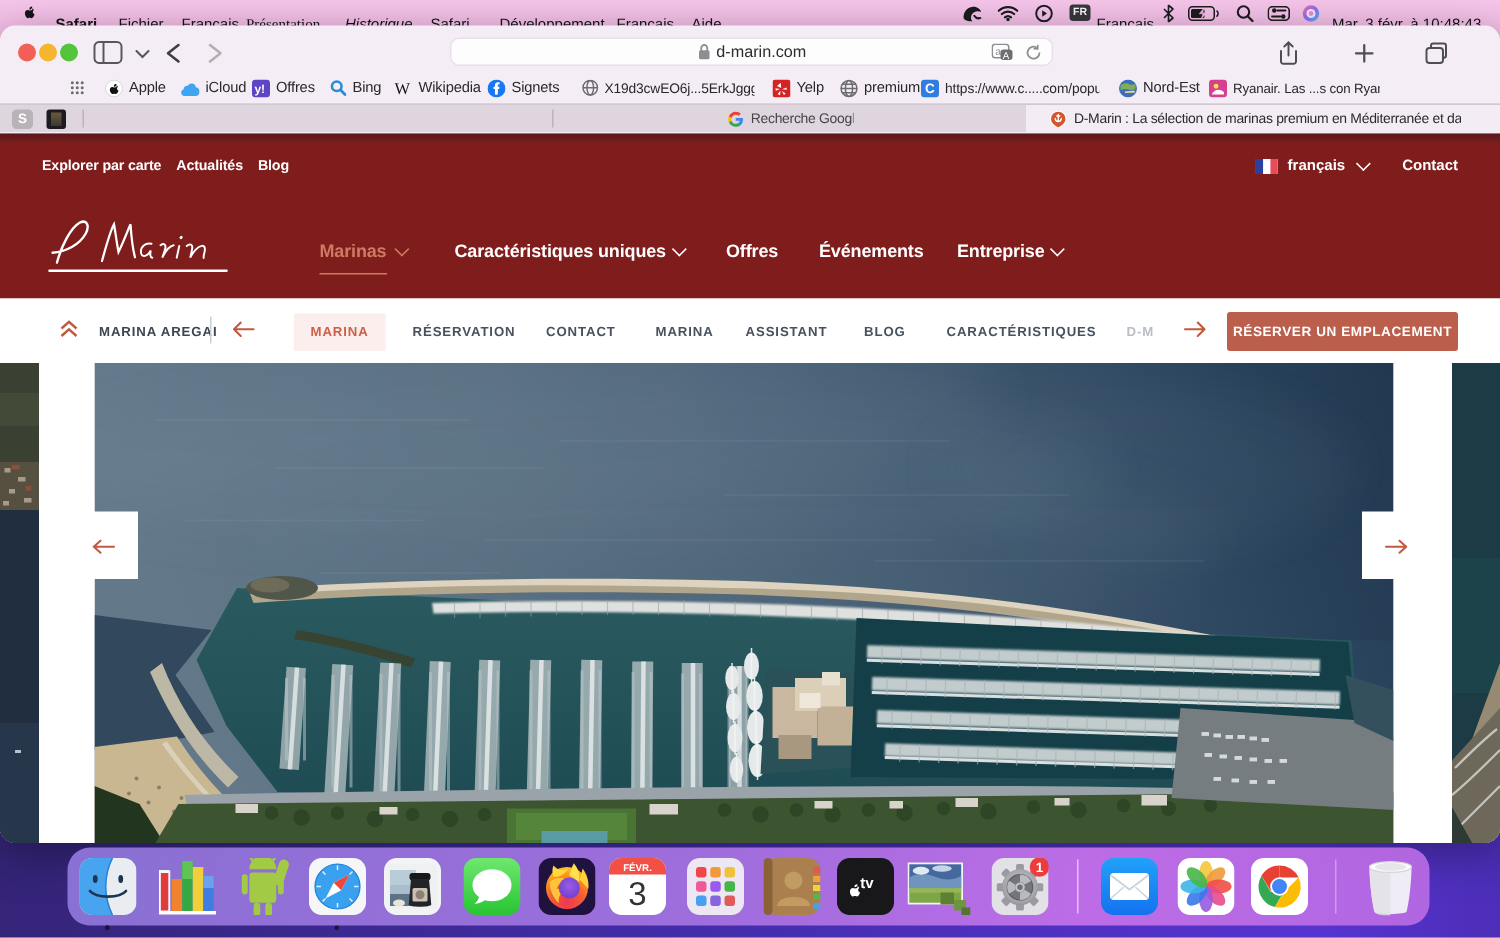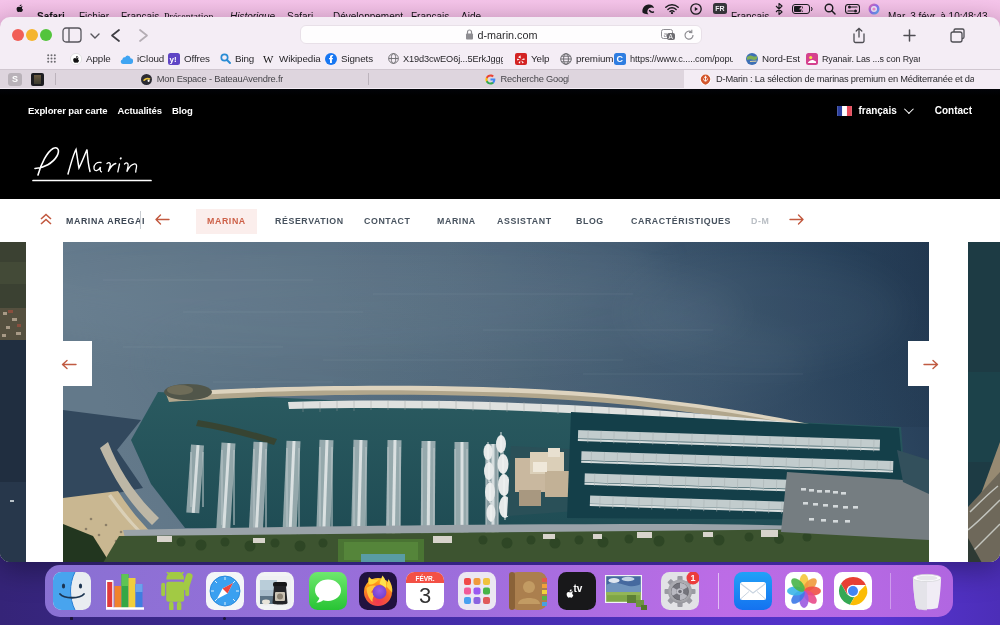--- a/index.html
+++ b/index.html
@@ -28,21 +28,21 @@
   .tab.active { background:#f3ecf4; color:#2a292d; justify-content:flex-start; padding-left:16px; }
   .tabsep { position:absolute; top:3px; width:1px; height:12px; background:#bcb3bc; }
   
   .tl { position:absolute; top:12px; width:12px; height:12px; border-radius:50%; }
   
   #urlfield { position:absolute; left:300px; top:8px; width:402px; height:19px; background:#fefdfe;
     border:1px solid #e8e0e8; border-radius:6px; font-size:10.8px; color:#2c2b2e;
     display:flex; align-items:center; justify-content:center; }
   
   #content { position:absolute; left:0; top:72px; width:1000px; height:473px; background:#fff; }
-  #navyhdr { position:absolute; left:0; top:0; width:1000px; height:110px; background:#000000; color:#fff; }
+  #navyhdr { position:absolute; left:0; top:0; width:1000px; height:110px; background:#7f1d1d; color:#fff; }
   #topstrip { position:absolute; left:28px; top:16px; font-size:9.5px; font-weight:bold; letter-spacing:.2px; }
   #topstrip span { margin-right:10px; letter-spacing:-.1px; }
   #topright { position:absolute; right:28px; top:16px; font-size:10px; font-weight:bold; display:flex; align-items:center; }
   #mainnav { position:absolute; left:213px; top:71px; width:520px; height:20px; font-size:12px; font-weight:bold; letter-spacing:-.1px; }
   .chev { display:inline-block; width:7px; height:7px; border-right:1.6px solid #fff; border-bottom:1.6px solid #fff; transform:rotate(45deg) translateY(-2px); margin-left:7px; }
   #mainnav .chev { margin-left:0; }
   .chev.or { border-color:#cf7a63; }
   #logo { position:absolute; left:30px; top:55px; }
   #subnav { position:absolute; left:0; top:110px; width:1000px; height:43px; background:#fff; color:#47525e;
     font-size:8.8px; font-weight:bold; letter-spacing:.6px; }
@@ -279,28 +279,20 @@
           <path d="M1 1 L4 4 1 7 M6 1 L9 4 6 7" fill="none" stroke="#4e4d53" stroke-width="1.3" stroke-linecap="round"></path>
         </svg>
     </div>
 
     <div id="tabbar">
       <div style="position:absolute;left:8px;top:3px;width:14px;height:13px;background:#b9b2b9;border-radius:3px;color:#fff;font-size:9px;font-weight:bold;text-align:center;line-height:13px;">S</div>
       <div style="position:absolute;left:31px;top:3px;width:13px;height:13px;background:#1c1c20;border-radius:2px;overflow:hidden;">
         <div style="position:absolute;left:3px;top:2px;width:7px;height:9px;background:linear-gradient(#6a5a40,#3a3a2e);"></div>
       </div>
       <div class="tabsep" style="left:55px"></div>
-      <div class="tab" style="left:56px;width:312px;">
-        <svg width="11" height="11" viewBox="0 0 11 11" style="margin-right:5px">
-            <circle cx="5.5" cy="5.5" r="5.5" fill="#2b2b33"></circle>
-            <path d="M2 6.5 C3.5 3.5 7 3 9.5 4.5 L8.5 6 C6.5 5 4.5 5.5 3.5 7z" fill="#e8c33c"></path>
-            <circle cx="7.6" cy="6.8" r="1.1" fill="#fff"></circle>
-          </svg>
-        <span style="font-size:9.3px;letter-spacing:-.2px;display:inline-block;max-width:129px;overflow:hidden;white-space:nowrap;">Mon Espace - BateauAvendre.fr</span>
-      </div>
       <div class="tabsep" style="left:368px"></div>
       <div class="tab" style="left:369px;width:315px;">
         <svg width="11" height="11" viewBox="0 0 48 48" style="margin-right:5px">
             <path fill="#4285F4" d="M45.1 24.5c0-1.6-.1-3.1-.4-4.5H24v8.5h11.8c-.5 2.8-2.1 5.1-4.4 6.7v5.6h7.2c4.2-3.9 6.5-9.6 6.5-16.3z"></path>
             <path fill="#34A853" d="M24 46c6 0 11-2 14.7-5.4l-7.2-5.6c-2 1.3-4.5 2.1-7.5 2.1-5.8 0-10.7-3.9-12.4-9.1H4.2v5.7C7.9 41 15.4 46 24 46z"></path>
             <path fill="#FBBC05" d="M11.6 28c-.4-1.3-.7-2.6-.7-4s.3-2.7.7-4v-5.7H4.2C2.8 17.1 2 20.4 2 24s.8 6.9 2.2 9.7L11.6 28z"></path>
             <path fill="#EA4335" d="M24 10.8c3.3 0 6.2 1.1 8.5 3.3l6.4-6.4C35 4.1 30 2 24 2 15.4 2 7.9 7 4.2 14.3l7.4 5.7c1.7-5.2 6.6-9.2 12.4-9.2z"></path>
           </svg>
         <span style="font-size:9.3px;letter-spacing:-.2px;display:inline-block;max-width:68px;overflow:hidden;white-space:nowrap;">Recherche Google</span>
       </div>
@@ -333,20 +325,30 @@
             <path d="M8 31 C11 20 17 8 23 4.5 C28 2 30 6.5 27 12 C23 19 14 24 5 24.5" stroke-width="1.6"></path>
             <path d="M38 30 C41 19 44 9 46 5.5 C47 11 48 19 49 24 C52 18 55 10 57 5.5 C57.5 13 58.5 22 60 27.5" stroke-width="1.5"></path>
             <path d="M71 18.5 C67 17.5 63.5 20.5 64 24.5 C64.5 28 68.5 27 70.5 23 C70 25.5 70 27.5 71.5 27.8" stroke-width="1.3"></path>
             <path d="M77 19.5 C79 18 80.8 18.6 80.2 21.5 C79.7 23.8 78.8 26 78.2 27.8 C80 24 83 20 85.8 19.5" stroke-width="1.3"></path>
             <path d="M89.5 20 C89 22.5 88.3 25.5 87.8 27.8" stroke-width="1.3"></path>
             <path d="M90.6 14.5 l.3 -.3" stroke-width="1.8"></path>
             <path d="M94.5 20 C96.5 18.2 98.6 18.8 98.1 21.8 C97.8 23.8 97.2 26 96.8 27.8 C98.6 24 101.8 20.2 104.6 19.9 C106.8 19.7 106.8 22.2 106.3 24.3 C105.9 26 105.6 27 105.8 28" stroke-width="1.3"></path>
             <path d="M3 36.5 H121" stroke-width="1.7"></path>
           </svg>
         </div>
+        <div id="mainnav">
+          <span style="position:absolute;left:0;color:#cf7a63;border-bottom:1.5px solid #cf7a63;padding-bottom:8px;">Marinas</span>
+            <span class="chev or" style="position:absolute;left:50px;top:4px;"></span>
+          <span style="position:absolute;left:90px;">Caractéristiques uniques</span>
+            <span class="chev" style="position:absolute;left:235px;top:4px;"></span>
+          <span style="position:absolute;left:271px;">Offres</span>
+          <span style="position:absolute;left:333px;">Événements</span>
+          <span style="position:absolute;left:425px;">Entreprise</span>
+            <span class="chev" style="position:absolute;left:487px;top:4px;"></span>
+        </div>
       </div>
       <div id="subnav">
         <svg style="position:absolute;left:40px;top:13px" width="12" height="14" viewBox="0 0 12 14">
             <path d="M1 7 L6 2.5 L11 7 M1 12 L6 7.5 L11 12" fill="none" stroke="#c2593f" stroke-width="1.6"></path>
           </svg>
         <span class="it" style="left:66px;color:#3c4653;">MARINA AREGAI</span>
         <div style="position:absolute;left:140px;top:12px;width:1px;height:18px;background:#c9cdd2;"></div>
         <svg style="position:absolute;left:154px;top:15px" width="16" height="11" viewBox="0 0 16 11">
             <path d="M15 5.5 H2 M6.5 1 L2 5.5 L6.5 10" fill="none" stroke="#c2593f" stroke-width="1.4" stroke-linecap="round" stroke-linejoin="round"></path>
           </svg>
@@ -355,20 +357,21 @@
         <span class="it" style="left:275px;">RÉSERVATION</span>
         <span class="it" style="left:364px;">CONTACT</span>
         <span class="it" style="left:437px;">MARINA</span>
         <span class="it" style="left:497px;">ASSISTANT</span>
         <span class="it" style="left:576px;">BLOG</span>
         <span class="it" style="left:631px;">CARACTÉRISTIQUES</span>
         <span class="it" style="left:751px;color:#b9bec4;">D-M</span>
         <svg style="position:absolute;left:789px;top:15px" width="16" height="11" viewBox="0 0 16 11">
             <path d="M1 5.5 H14 M9.5 1 L14 5.5 L9.5 10" fill="none" stroke="#c2593f" stroke-width="1.4" stroke-linecap="round" stroke-linejoin="round"></path>
           </svg>
+        <div style="position:absolute;left:818px;top:9px;width:154px;height:26px;background:#bb5f4c;border-radius:2px;color:#fff;font-size:9px;font-weight:bold;letter-spacing:.4px;text-align:center;line-height:26px;white-space:nowrap;">RÉSERVER UN EMPLACEMENT</div>
       </div>
       <div id="gallery">
 
         <svg style="position:absolute;left:0;top:0" width="26" height="321" viewBox="0 0 26 321">
           <rect width="26" height="321" fill="#212f42"></rect>
           <rect width="26" height="72" fill="#3b4132"></rect>
           <rect y="20" width="26" height="22" fill="#434a37"></rect>
           <rect y="66" width="26" height="32" fill="#55503f"></rect>
           <g fill="#a89a86">
               <rect x="3" y="70" width="4" height="3"></rect>

